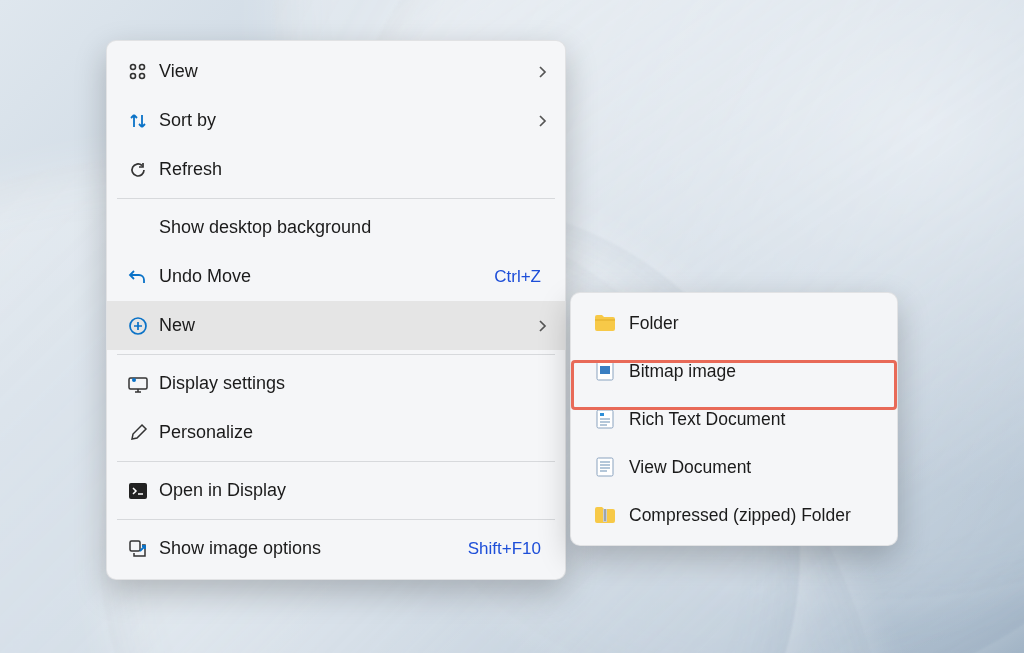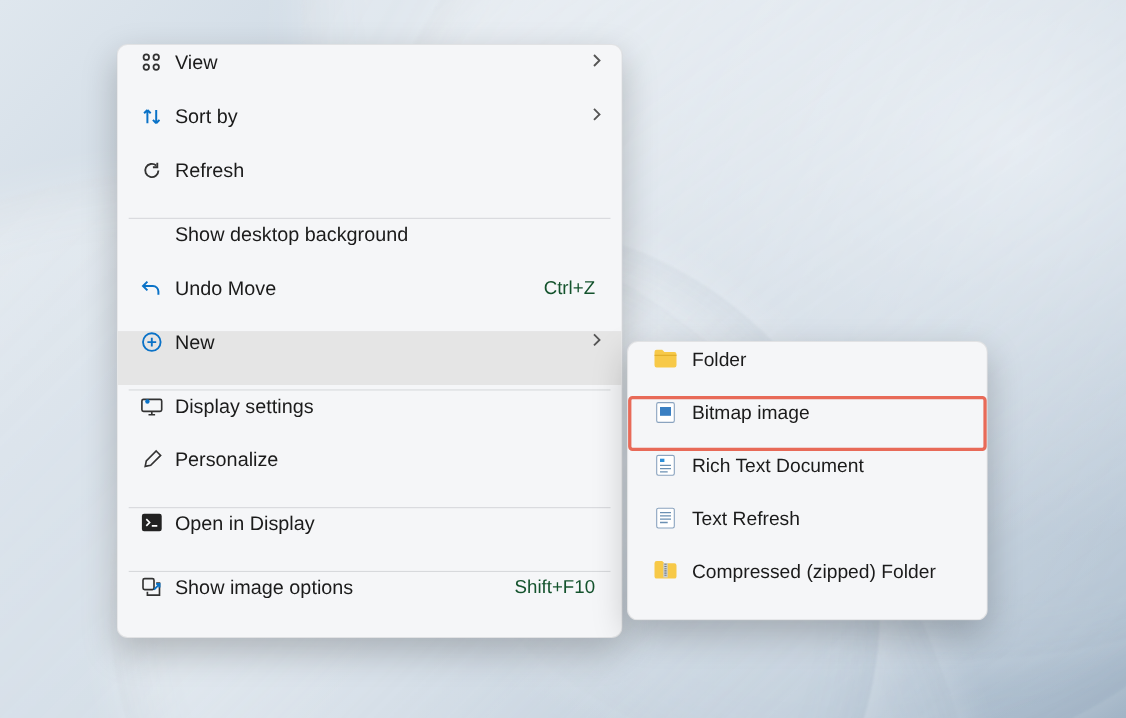--- a/index.html
+++ b/index.html
@@ -26,38 +26,38 @@
 
   .context-menu {
     position: absolute;
     background: #f5f6f8;
     border: 1px solid rgba(0,0,0,0.08);
     border-radius: 10px;
     box-shadow: 0 12px 32px rgba(0,0,0,0.22);
     padding: 6px 0;
   }
   .main-menu { left: 106px; top: 40px; width: 460px; }
-  .sub-menu  { left: 570px; top: 310px; width: 328px; }
+  .sub-menu  { left: 570px; top: 292px; width: 328px; }
 
   .menu-item {
     display: flex;
-    align-items: flex-start;
+    align-items: center;
     height: 49px;
     padding: 0 18px 0 14px;
     font-size: 18px;
     color: #1b1b1b;
     cursor: default;
   }
   .menu-item.hover { background: #e5e5e5; }
   .menu-item .icon-slot {
     width: 34px; display: flex; justify-content: center; align-items: center;
     color: #2c2c2c;
   }
   .menu-item .label { flex: 1; padding-left: 4px; }
-  .menu-item .accel { color: #14532d; font-size: 17px; padding-right: 6px; }
+  .menu-item .accel { color: #1d4ed8; font-size: 17px; padding-right: 6px; }
   .menu-item .chev  { color: #555; }
   .sep { height: 1px; background: #d7d9dc; margin: 4px 10px; }
 
   .sub-menu .menu-item { height: 48px; font-size: 17.5px; }
   .sub-menu .icon-slot { width: 40px; }
 
   .highlight-box {
     position: absolute;
     border: 3px solid #e86a58;
     border-radius: 4px;
@@ -236,21 +236,21 @@
     <span class="label">Rich Text Document</span>
   </div>
 
   <div class="menu-item">
     <span class="icon-slot">
       <svg width="18" height="20" viewBox="0 0 18 20">
         <rect x="1" y="1" width="16" height="18" rx="1.5" fill="#fff" stroke="#8aa3bf"></rect>
         <path d="M4 5h10M4 8h10M4 11h10M4 14h7" stroke="#6b90b3" stroke-width="1.2"></path>
       </svg>
     </span>
-    <span class="label">Text Refresh</span>
+    <span class="label">View Document</span>
   </div>
 
   <div class="menu-item">
     <span class="icon-slot">
       <svg width="22" height="18" viewBox="0 0 22 18">
         <path d="M1 3a2 2 0 0 1 2-2h5l2 2h9a2 2 0 0 1 2 2v10a2 2 0 0 1-2 2H3a2 2 0 0 1-2-2V3z" fill="#f7c948"></path>
         <rect x="9" y="3" width="4" height="13" fill="#c9cfd6"></rect>
         <path d="M10 4h2M10 6h2M10 8h2M10 10h2M10 12h2M10 14h2" stroke="#737b82" stroke-width="1"></path>
       </svg>
     </span>

